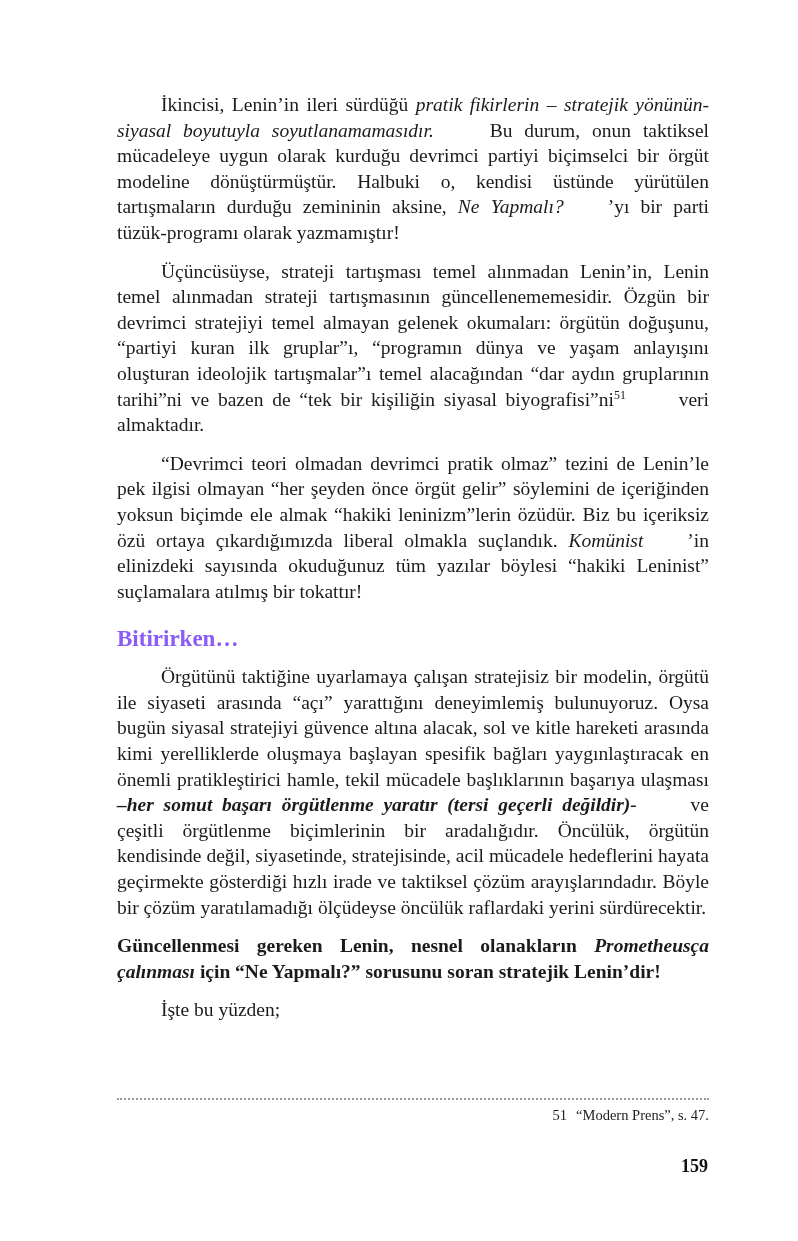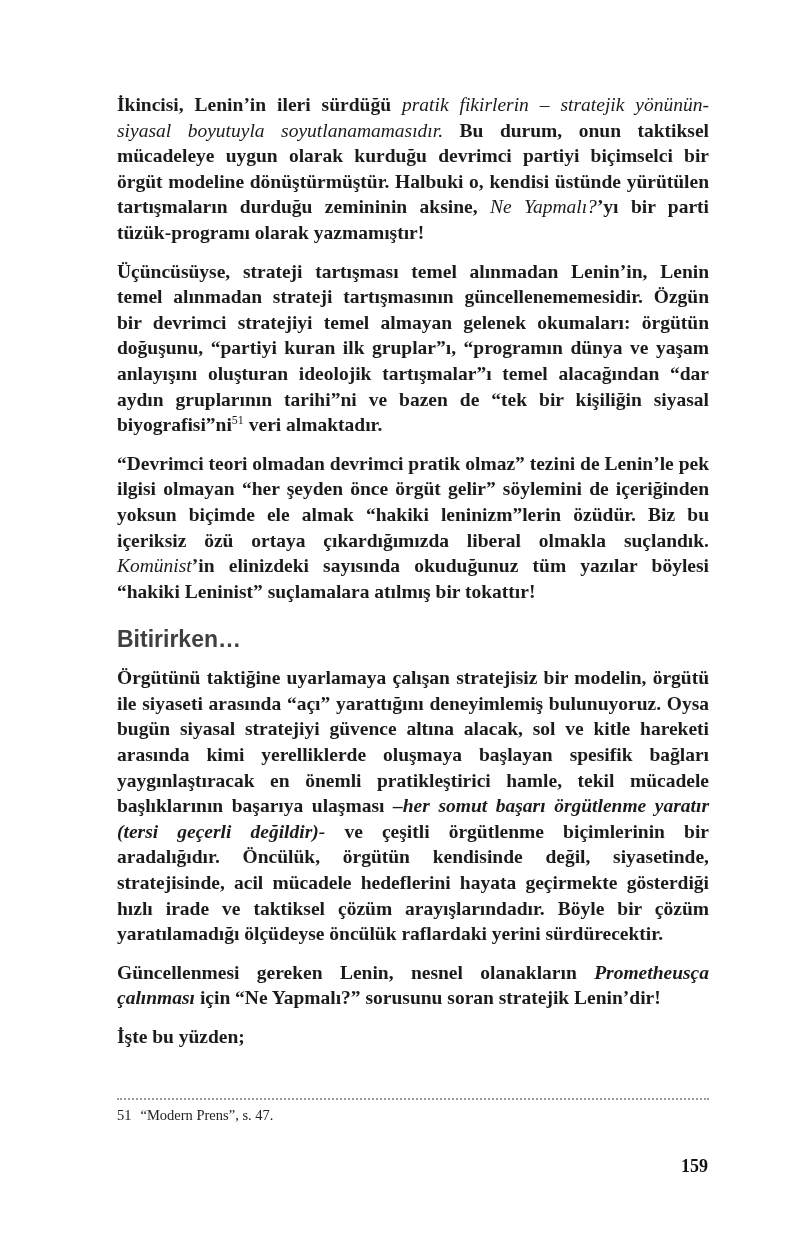--- a/index.html
+++ b/index.html
@@ -11,35 +11,35 @@
     color: #1b1b1b;
   }
   .page { position: relative; width: 798px; height: 1241px; background: #ffffff; overflow: hidden; }
   .text-block { position: absolute; left: 117px; top: 92px; width: 592px; }
   .para {
     font-size: 19.5px;
     line-height: 25.6px;
     text-align: justify;
     margin: 0 0 13px 0;
   }
-  .run-normal { font-style: normal; font-weight: bold; }
+  .run-normal { font-style: normal; font-weight: normal; margin-left: 44px; }
   .run-italic { font-style: italic; }
   .run-bold { font-weight: bold; }
   .run-bold-italic { font-weight: bold; font-style: italic; }
   sup.run-sup { font-size: 12px; line-height: 0; vertical-align: super; }
   .section-heading {
-    font-family: Liberation Sans, sans-serif;
+    font-family: Liberation Serif, serif;
     font-size: 23px;
     font-weight: 700;
-    color: #404040;
+    color: #8b5cf6;
     margin: 22px 0 12px 0;
   }
   .footnote-area { position: absolute; left: 117px; width: 592px; top: 1098px; }
   .footnote-rule { border-top: 2px dotted #999999; height: 0; }
-  .footnote { font-size: 14.5px; line-height: 19px; margin: 6px 0 0 0; color: #222222; }
+  .footnote { font-size: 14.5px; line-height: 19px; margin: 6px 0 0 0; color: #222222; text-align: right; }
   .fn-number { margin-right: 9px; }
   .page-number {
     position: absolute; top: 1156px; right: 90px;
     font-size: 18px; font-weight: bold; color: #111111;
   }
 </style>
 </head>
 <body>
 
 <div class="page">

